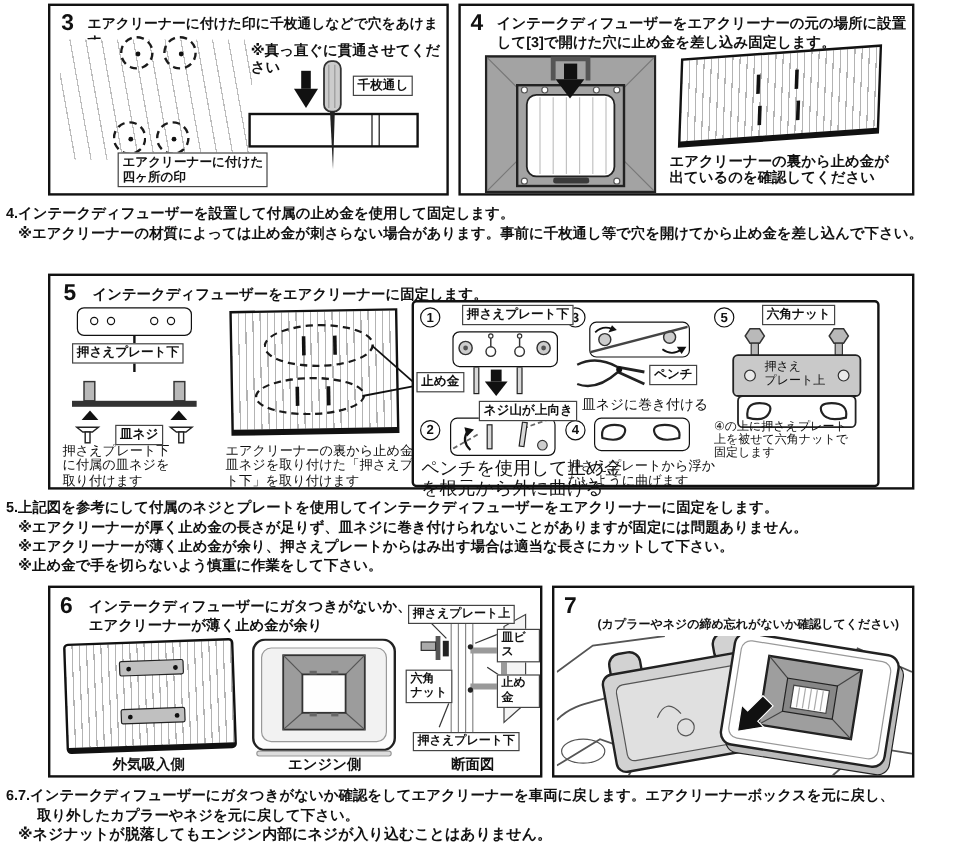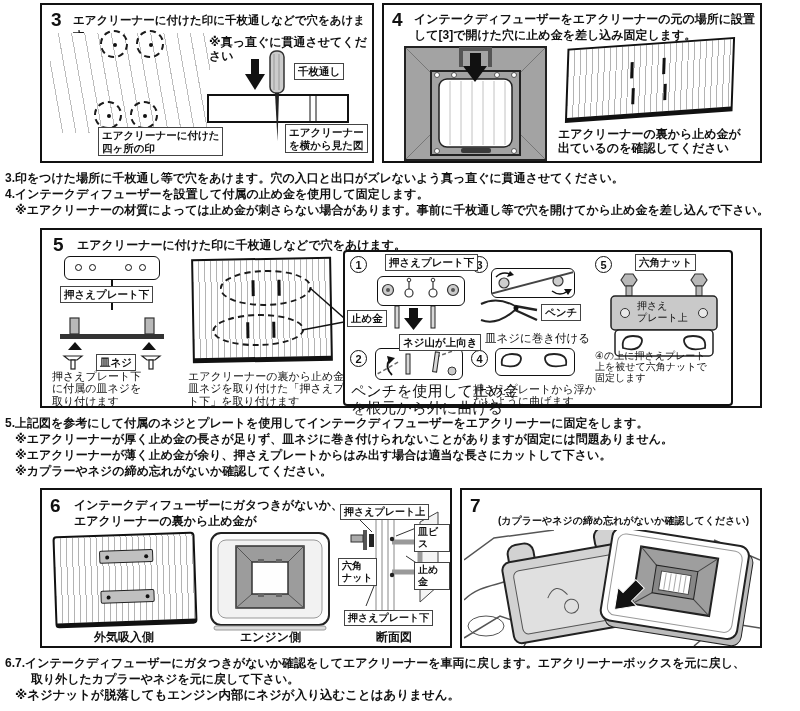--- a/index.html
+++ b/index.html
@@ -55,22 +55,20 @@
       <polygon points="39,25 59,25 49,41" fill="#111"></polygon>
       <rect x="64" y="2" width="14" height="42" rx="6" fill="#ccc" stroke="#333" stroke-width="1.5"></rect>
       <line x1="68" y1="5" x2="68" y2="41" stroke="#9a9a9a"></line>
         <line x1="73" y1="5" x2="73" y2="41" stroke="#9a9a9a"></line>
       <rect x="2" y="46" width="140" height="27" fill="#fff" stroke="#111" stroke-width="2"></rect>
       <line x1="104" y1="46" x2="104" y2="73" stroke="#111"></line>
         <line x1="110" y1="46" x2="110" y2="73" stroke="#111"></line>
       <polygon points="69,44 73,44 71.5,92" fill="#222"></polygon>
     </svg>
     <div class="lbl" style="left:252px;top:58px">千枚通し</div>
-    <div class="lbl" style="left:243px;top:119px">エアクリーナー
-を横から見た図</div>
   </div>
 
   <div class="stepbox" style="left:382px;top:3px;width:380px;height:160px">
     <div class="snum" style="left:8px;top:5px">4</div>
     <div class="stitle" style="left:30px;top:7px">インテークディフューザーをエアクリーナーの元の場所に設置
 して[3]で開けた穴に止め金を差し込み固定します。</div>
     <svg class="sv" style="left:20px;top:36px" width="143" height="120" viewBox="0 0 143 120">
       <rect x="1" y="6" width="141" height="113" fill="#a3a3a3" stroke="#222" stroke-width="2"></rect>
       <line x1="2" y1="7" x2="28" y2="33" stroke="#777"></line>
         <line x1="141" y1="7" x2="115" y2="33" stroke="#777"></line>
@@ -99,28 +97,27 @@
       <div class="slit" style="left:62px;top:16px"></div>
       <div class="slit" style="left:94px;top:14px"></div>
       <div class="slit" style="left:64px;top:42px"></div>
       <div class="slit" style="left:96px;top:40px"></div>
     </div>
     <div class="cap2" style="left:174px;top:122px">エアクリーナーの裏から止め金が
 出ているのを確認してください</div>
   </div>
 
   <div class="para" style="left:5px;top:170px">
-    <div>3.印をつけた場所に千枚通し等で穴をあけます。穴の入口と出口がズレないよう真っ直ぐに貫通させてください。</div>
     <div>4.インテークディフューザーを設置して付属の止め金を使用して固定します。</div>
     <div class="pl10">※エアクリーナーの材質によっては止め金が刺さらない場合があります。事前に千枚通し等で穴を開けてから止め金を差し込んで下さい。</div>
   </div>
 
   <div class="stepbox" style="left:40px;top:228px;width:722px;height:180px">
     <div class="snum" style="left:11px;top:5px">5</div>
-    <div class="stitle" style="left:35px;top:8px">エアクリーナーに付けた印に千枚通しなどで穴をあけます。</div>
+    <div class="stitle" style="left:35px;top:8px">インテークディフューザーをエアクリーナーに固定します。</div>
 
     <div class="plate" style="left:22px;top:26px;width:96px;height:24px">
       <div class="hole" style="left:10px;top:7px"></div>
       <div class="hole" style="left:24px;top:7px"></div>
       <div class="hole" style="left:60px;top:7px"></div>
       <div class="hole" style="left:74px;top:7px"></div>
     </div>
     <div class="vline" style="left:69px;top:50px;width:1.5px;height:6px"></div>
     <div class="lbl" style="left:18px;top:56px">押さえプレート下</div>
     <div class="vline" style="left:69px;top:72px;width:1.5px;height:8px"></div>
@@ -253,27 +250,27 @@
       <div class="cap" style="left:250px;top:98px;font-size:10px">④の上に押さえプレート
 上を被せて六角ナットで
 固定します</div>
     </div>
   </div>
 
   <div class="para" style="left:5px;top:415px">
     <div>5.上記図を参考にして付属のネジとプレートを使用してインテークディフューザーをエアクリーナーに固定をします。</div>
     <div class="pl10">※エアクリーナーが厚く止め金の長さが足りず、皿ネジに巻き付けられないことがありますが固定には問題ありません。</div>
     <div class="pl10">※エアクリーナーが薄く止め金が余り、押さえプレートからはみ出す場合は適当な長さにカットして下さい。</div>
-    <div class="pl10">※カプラーやネジの締め忘れがないか確認してください。</div>
+    <div class="pl10">※止め金で手を切らないよう慎重に作業をして下さい。</div>
   </div>
 
   <div class="stepbox" style="left:40px;top:488px;width:412px;height:160px">
     <div class="snum" style="left:8px;top:6px">6</div>
     <div class="stitle" style="left:32px;top:8px">インテークディフューザーにガタつきがないか、
-エアクリーナーの裏から止め金が</div>
+エアクリーナーが薄く止め金が余り</div>
     <div class="pleat" style="position:absolute;left:12px;top:44px;width:142px;height:92px;border:2px solid #111;border-bottom-width:5px;border-radius:4px;transform:rotate(-2deg)">
       <div class="grayplate" style="left:44px;top:14px;width:54px;height:13px">
         <div class="dot" style="left:5px;top:4px"></div>
           <div class="dot" style="left:44px;top:4px"></div>
       </div>
       <div class="grayplate" style="left:44px;top:54px;width:54px;height:13px">
         <div class="dot" style="left:5px;top:4px"></div>
           <div class="dot" style="left:44px;top:4px"></div>
       </div>
     </div>

